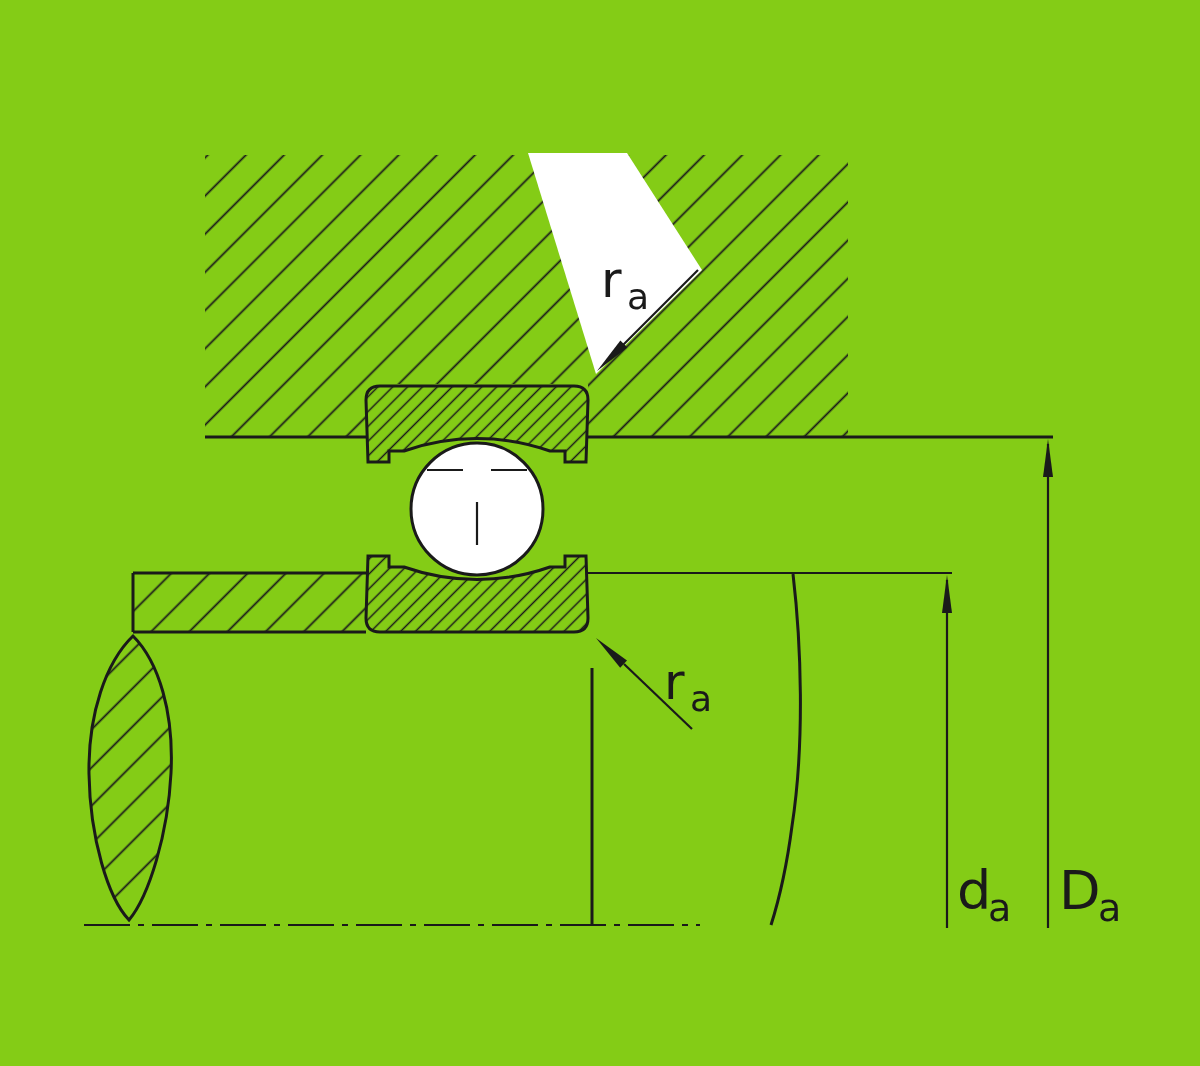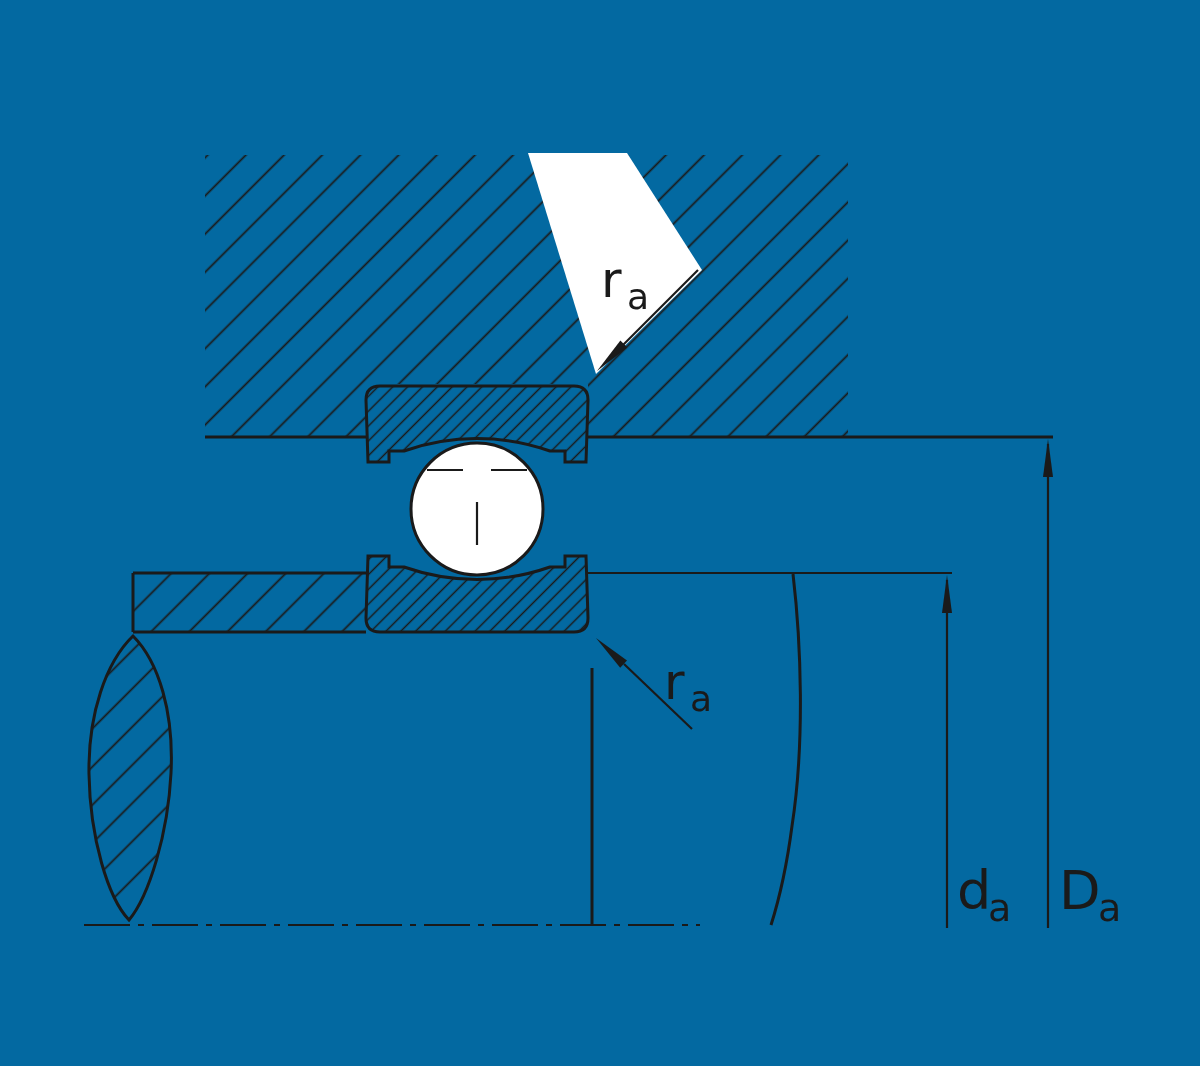--- a/index.html
+++ b/index.html
@@ -3,21 +3,21 @@
 <meta charset="utf-8">
 <style>
   html, body {
     margin: 0;
     padding: 0;
     background: #ffffff;
   }
   .stage {
     width: 1200px;
     height: 1066px;
-    background: #0369a1;
+    background: #84cc16;
     position: relative;
   }
   svg { display: block; }
   text, tspan {
     font-family: "DejaVu Sans", "Liberation Sans", sans-serif;
     fill: #1a1a1a;
   }
   .outline { stroke: #1a1a1a; stroke-width: 3; fill: none; }
   .dimline { stroke: #1a1a1a; stroke-width: 2.2; fill: none; }
   .arrow   { fill: #1a1a1a; stroke: none; }

